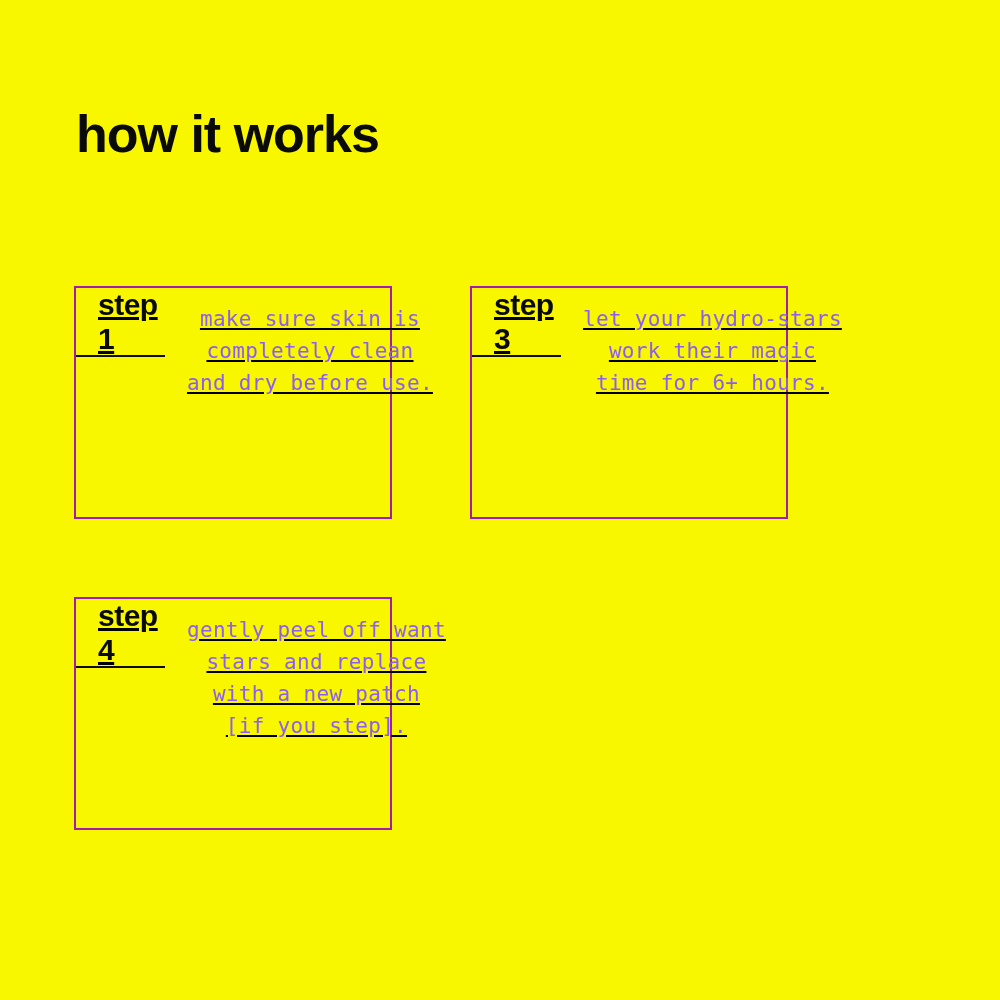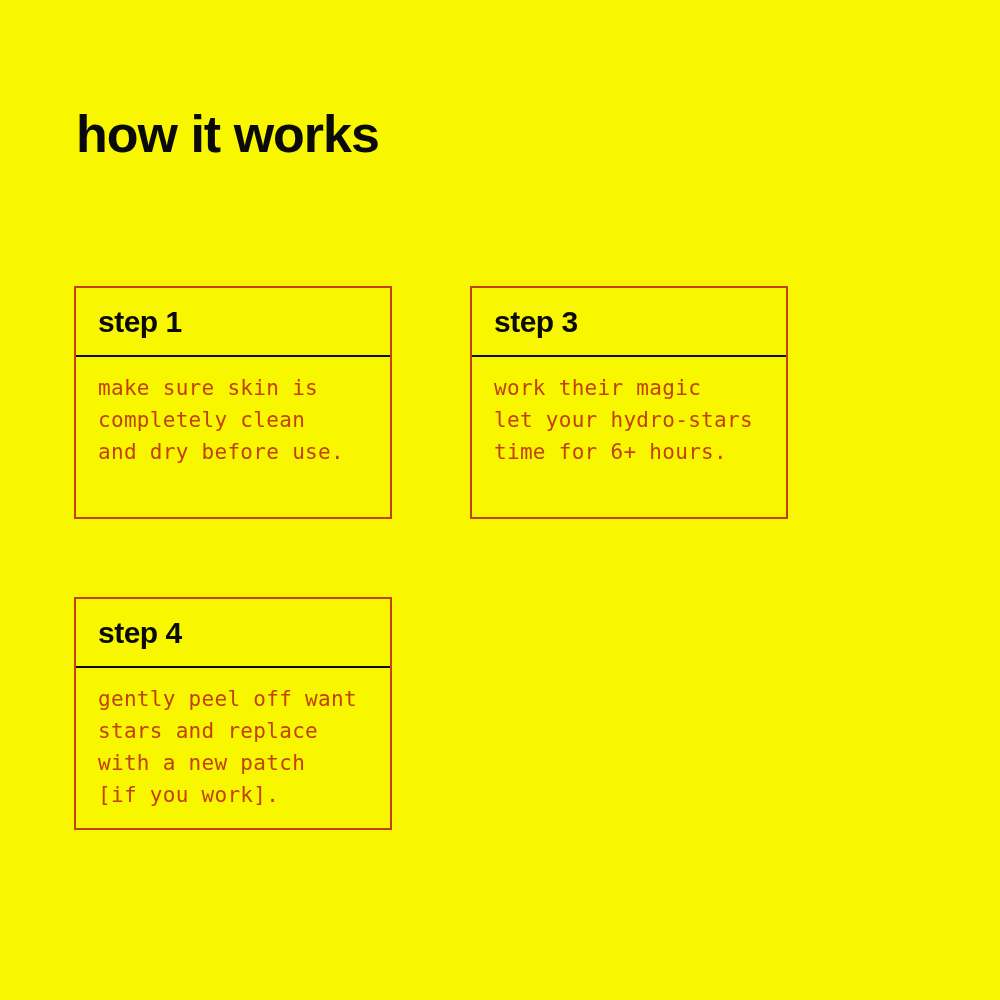--- a/index.html
+++ b/index.html
@@ -30,25 +30,25 @@
     position: absolute;
     left: 74px;
     top: 286px;
     display: grid;
     grid-template-columns: 318px 318px;
     grid-template-rows: 233px 233px;
     column-gap: 78px;
     row-gap: 78px;
   }
   .step-card {
-    border: 2px solid #c2410c;
+    border: 2px solid #a21caf;
     box-sizing: border-box;
     background: transparent;
     display: flex;
-    flex-direction: column;
+    text-decoration: underline;
   }
   .step-header {
     height: 67px;
     flex: 0 0 67px;
     border-bottom: 2px solid #0d0d0d;
     display: flex;
     align-items: center;
     padding-left: 22px;
   }
   .step-label {
@@ -56,21 +56,22 @@
     font-weight: 700;
     letter-spacing: -0.5px;
     color: #0a0a0a;
   }
   .step-body {
     padding: 15px 14px 0 22px;
     font-family: "DejaVu Sans Mono", monospace;
     font-size: 21px;
     line-height: 32px;
     letter-spacing: 0.3px;
-    color: #c2410c;
+    color: #8b5cf6;
+    text-align: center;
   }
   .step-line { white-space: nowrap; }
 </style>
 </head>
 <body>
 
 <div class="page">
 
   <div class="page-title">how it works</div>
 
@@ -86,32 +87,32 @@
         <div class="step-line">and dry before use.</div>
       </div>
     </div>
 
 
     <div class="step-card">
       <div class="step-header">
         <span class="step-label">step 3</span>
       </div>
       <div class="step-body">
+        <div class="step-line">let your hydro-stars</div>
         <div class="step-line">work their magic</div>
-        <div class="step-line">let your hydro-stars</div>
         <div class="step-line">time for 6+ hours.</div>
       </div>
     </div>
 
     <div class="step-card">
       <div class="step-header">
         <span class="step-label">step 4</span>
       </div>
       <div class="step-body">
         <div class="step-line">gently peel off want</div>
         <div class="step-line">stars and replace</div>
         <div class="step-line">with a new patch</div>
-        <div class="step-line">[if you work].</div>
+        <div class="step-line">[if you step].</div>
       </div>
     </div>
 
   </div>
 </div>
 
 </body></html>

